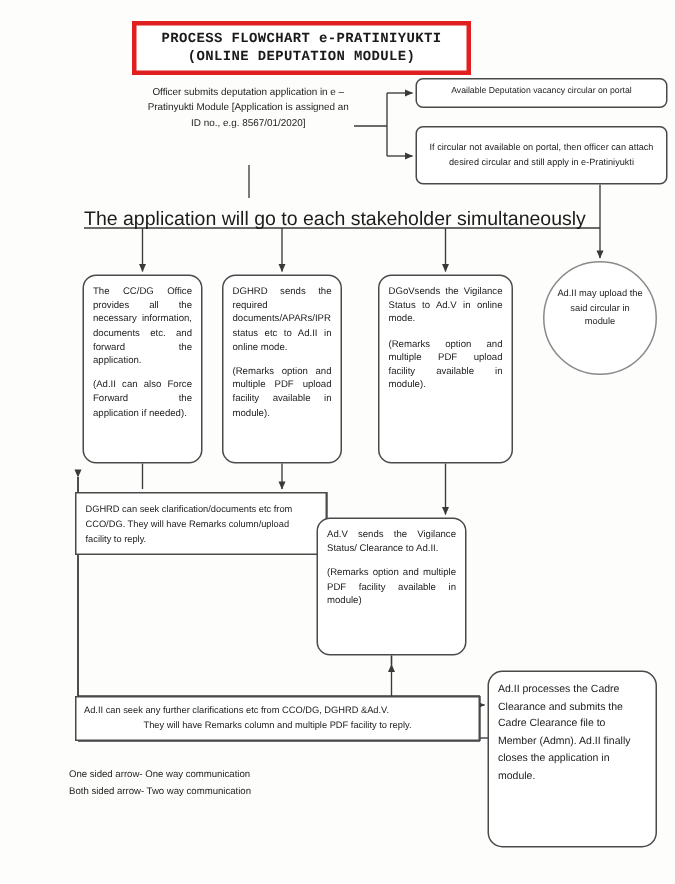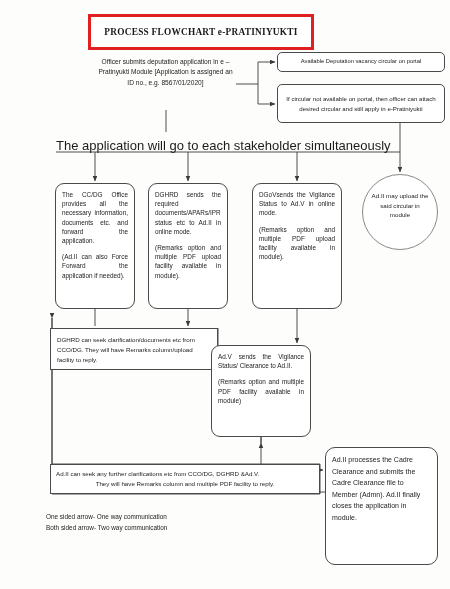--- a/index.html
+++ b/index.html
@@ -35,21 +35,21 @@
     height: 36px;
     border: 3px solid #e02020;
     background: #ffffff;
     display: flex;
     flex-direction: column;
     align-items: center;
     justify-content: center;
     box-sizing: border-box;
   }
   #title-box .tline {
-    font-family: Liberation Serif, serif;
+    font-family: Liberation Mono, monospace;
     font-weight: bold;
     font-size: 9.3px;
     letter-spacing: 0.25px;
     color: #1a1a1a;
     line-height: 12px;
     white-space: nowrap;
   }
   
   .box {
     position: absolute;
@@ -195,20 +195,21 @@
 
       <path d="M218,328 L218,370"></path>
 
       <path d="M52,318 L52,328"></path>
 
     </g>
   </svg>
 
   <div id="title-box">
     <div class="tline">PROCESS FLOWCHART e-PRATINIYUKTI</div>
+    <div class="tline">(ONLINE DEPUTATION MODULE)</div>
   </div>
 
   <div id="officer-box" class="box">
     <span>Officer submits deputation application in e –Pratinyukti Module [Application is assigned an ID no., e.g. 8567/01/2020]</span>
   </div>
 
   <div id="vacancy-box" class="box rounded flexctr">
     <span>Available Deputation vacancy circular on portal</span>
   </div>
 

